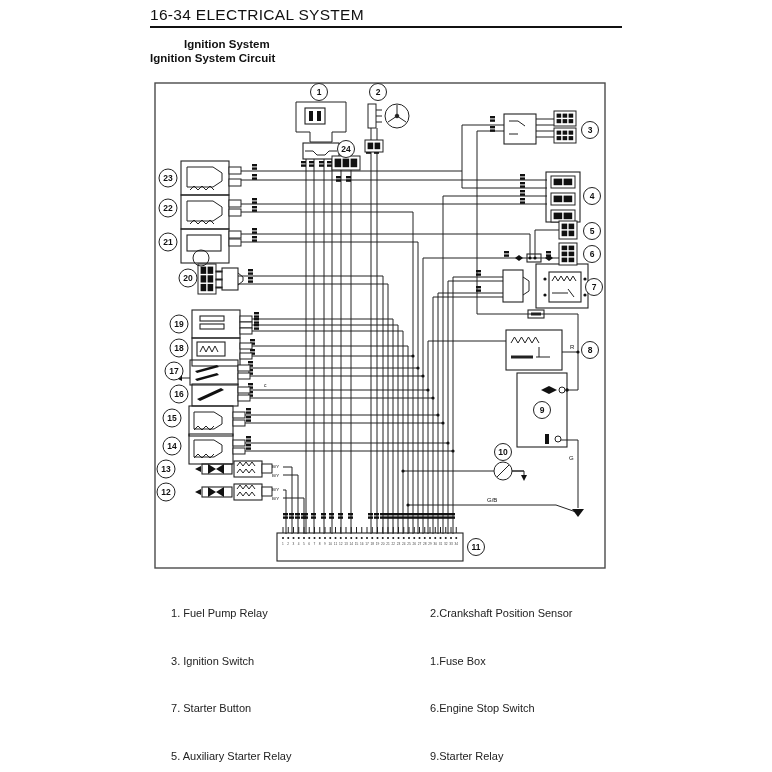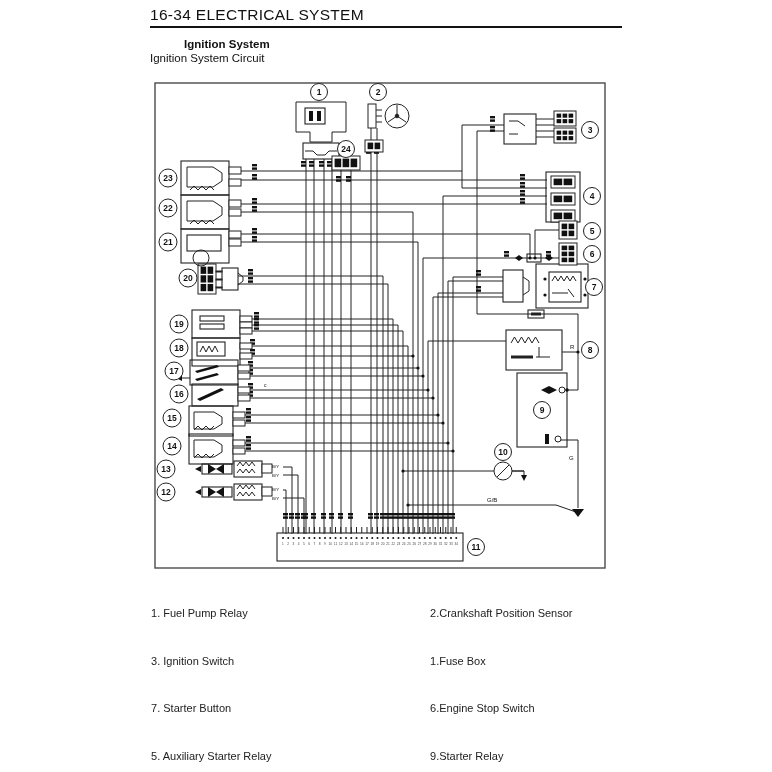--- a/index.html
+++ b/index.html
@@ -1,24 +1,24 @@
 <!DOCTYPE html>
 <html><head>
 <meta charset="utf-8">
 <style>
   html,body{margin:0;padding:0;background:#fff;}
   body{width:772px;height:772px;position:relative;font-family:"Liberation Sans",sans-serif;color:#111;overflow:hidden;}
   .hdr-title{position:absolute;left:150px;top:6px;font-size:15.5px;font-weight:normal;letter-spacing:.3px;}
   .hdr-rule{position:absolute;left:150px;top:26px;width:472px;height:2px;background:#111;}
   .hdr-sub1{position:absolute;left:150px;top:38px;font-size:11.5px;font-weight:bold;padding-left:34px;}
-  .hdr-sub2{position:absolute;left:150px;top:52px;font-size:11.5px;font-weight:normal;}
+  .hdr-sub2{position:absolute;left:150px;top:52px;font-size:11.5px;font-weight:bold;}
   svg{position:absolute;left:0;top:0;}
   .legend{position:absolute;top:574px;left:0;width:772px;font-size:11px;color:#222;}
   .legend .col{position:absolute;top:0;}
-  .legend .col.l{left:148px;width:245px;}
+  .legend .col.l{left:168px;width:245px;}
   .legend .col.r{left:427px;width:250px;}
   .legend div{height:15.9px;line-height:15.9px;white-space:pre;}
 </style>
 </head>
 <body>
 
 <div class="hdr-title">16-34 ELECTRICAL SYSTEM</div>
 <div class="hdr-rule"></div>
 <div class="hdr-sub1">Ignition System</div>
 <div class="hdr-sub2">Ignition System Circuit</div>

